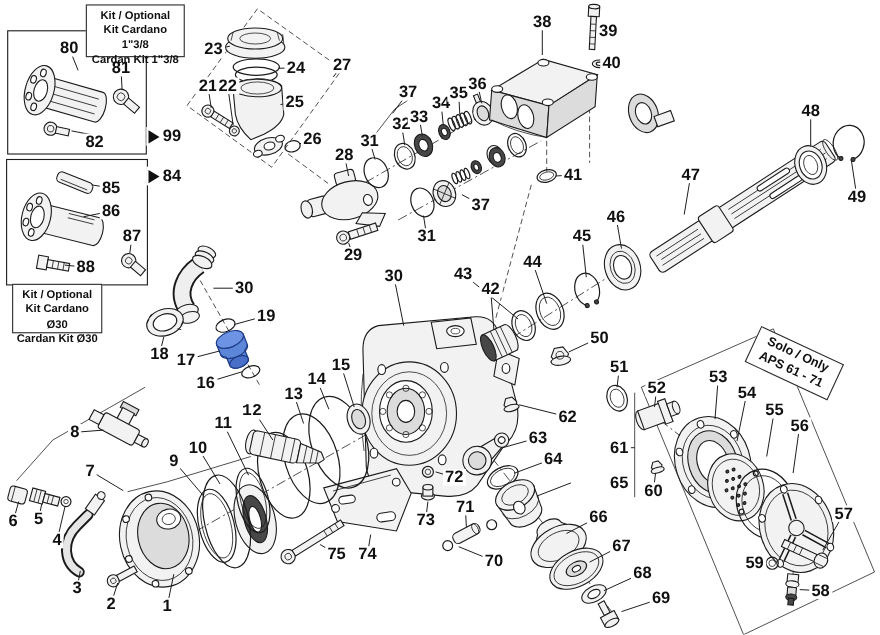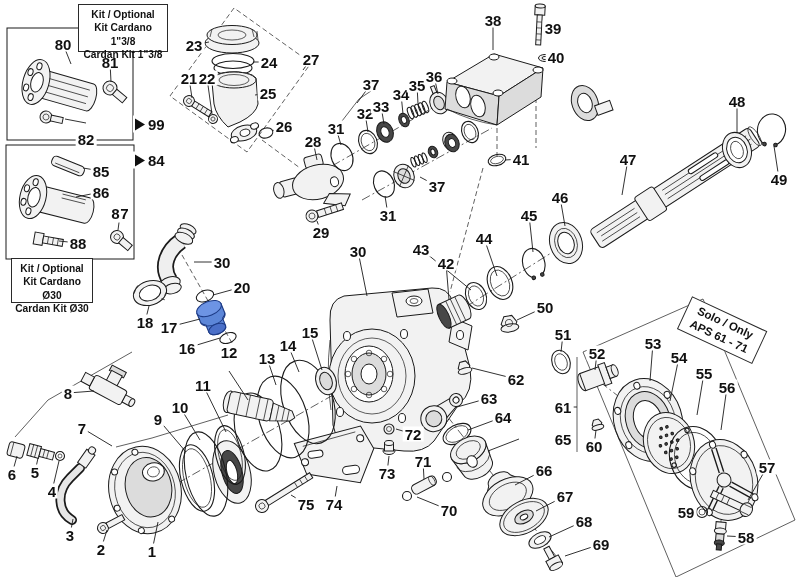--- a/index.html
+++ b/index.html
@@ -707,28 +707,28 @@
       <div class="part-num" style="left: 101px; top: 549px;">2</div>
       <div class="part-num" style="left: 70px; top: 535px;">3</div>
       <div class="part-num" style="left: 52px; top: 491px;">4</div>
       <div class="part-num" style="left: 35px; top: 472px;">5</div>
       <div class="part-num" style="left: 12px; top: 474px;">6</div>
       <div class="part-num" style="left: 82px; top: 428px;">7</div>
       <div class="part-num" style="left: 68px; top: 393px;">8</div>
       <div class="part-num" style="left: 158px; top: 419px;">9</div>
       <div class="part-num" style="left: 180px; top: 407px;">10</div>
       <div class="part-num" style="left: 203px; top: 385px;">11</div>
-      <div class="part-num" style="left: 229px; top: 352px;">12</div>
+      <div class="part-num" style="left: 229px; top: 374px; font-family: Liberation Mono, monospace;">12</div>
       <div class="part-num" style="left: 267px; top: 358px;">13</div>
       <div class="part-num" style="left: 288px; top: 345px;">14</div>
       <div class="part-num" style="left: 310px; top: 332px;">15</div>
       <div class="part-num" style="left: 187px; top: 348px;">16</div>
       <div class="part-num" style="left: 169px; top: 327px;">17</div>
       <div class="part-num" style="left: 145px; top: 322px;">18</div>
-      <div class="part-num" style="left: 242px; top: 287px;">20</div>
+      <div class="part-num" style="left: 242px; top: 287px;">19</div>
       <div class="part-num" style="left: 222px; top: 262px;">30</div>
       <div class="part-num" style="left: 189px; top: 78px;">21</div>
       <div class="part-num" style="left: 207px; top: 78px;">22</div>
       <div class="part-num" style="left: 194px; top: 45px;">23</div>
       <div class="part-num" style="left: 269px; top: 62px;">24</div>
       <div class="part-num" style="left: 268px; top: 93px;">25</div>
       <div class="part-num" style="left: 284px; top: 126px;">26</div>
       <div class="part-num" style="left: 311px; top: 59px;">27</div>
       <div class="part-num" style="left: 313px; top: 141px;">28</div>
       <div class="part-num" style="left: 321px; top: 232px;">29</div>
@@ -775,24 +775,24 @@
       <div class="part-num" style="left: 584px; top: 521px;">68</div>
       <div class="part-num" style="left: 601px; top: 544px;">69</div>
       <div class="part-num" style="left: 449px; top: 510px;">70</div>
       <div class="part-num" style="left: 423px; top: 461px;">71</div>
       <div class="part-num" style="left: 413px; top: 434px;">72</div>
       <div class="part-num" style="left: 387px; top: 473px;">73</div>
       <div class="part-num" style="left: 334px; top: 504px;">74</div>
       <div class="part-num" style="left: 306px; top: 504px;">75</div>
       <div class="part-num" style="left: 63px; top: 44px;">80</div>
       <div class="part-num" style="left: 110px; top: 62px;">81</div>
-      <div class="part-num" style="left: 86px; top: 139px;">82</div>
+      <div class="part-num" style="left: 86px; top: 129px;">82</div>
       <div class="part-num" style="left: 101px; top: 171px;">85</div>
       <div class="part-num" style="left: 101px; top: 192px;">86</div>
-      <div class="part-num" style="left: 120px; top: 215px; font-family: Liberation Mono, monospace;">87</div>
+      <div class="part-num" style="left: 120px; top: 215px;">87</div>
       <div class="part-num" style="left: 78px; top: 243px;">88</div>
       <div class="marker" style="left: 133px; top: 124px;">
         <span class="tri"></span>
         <span>99</span>
       </div>
       <div class="marker" style="left: 133px; top: 160px;">
         <span class="tri"></span>
         <span>84</span>
       </div>
     </div>

